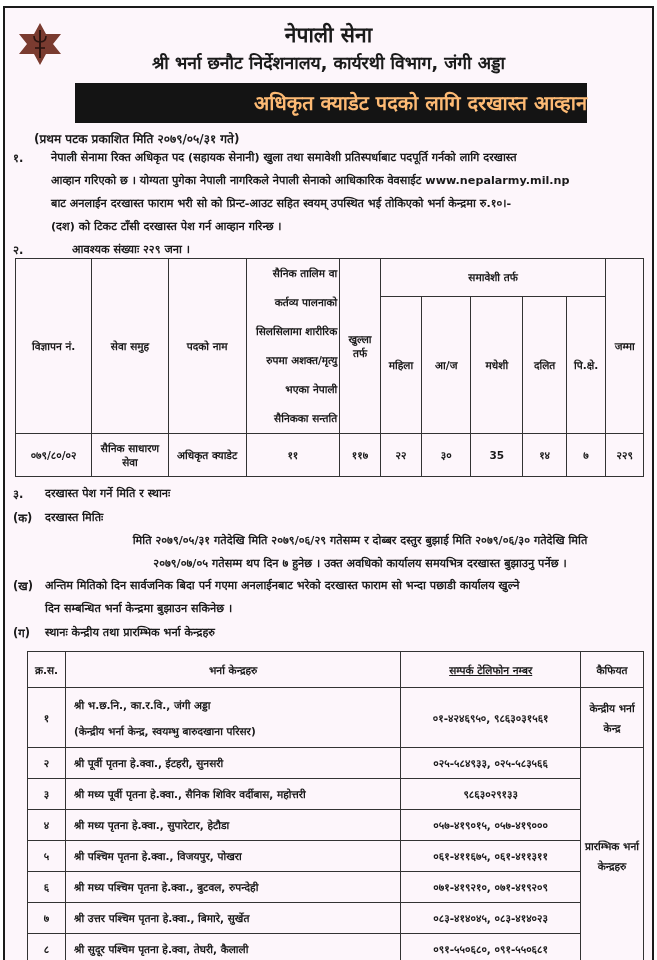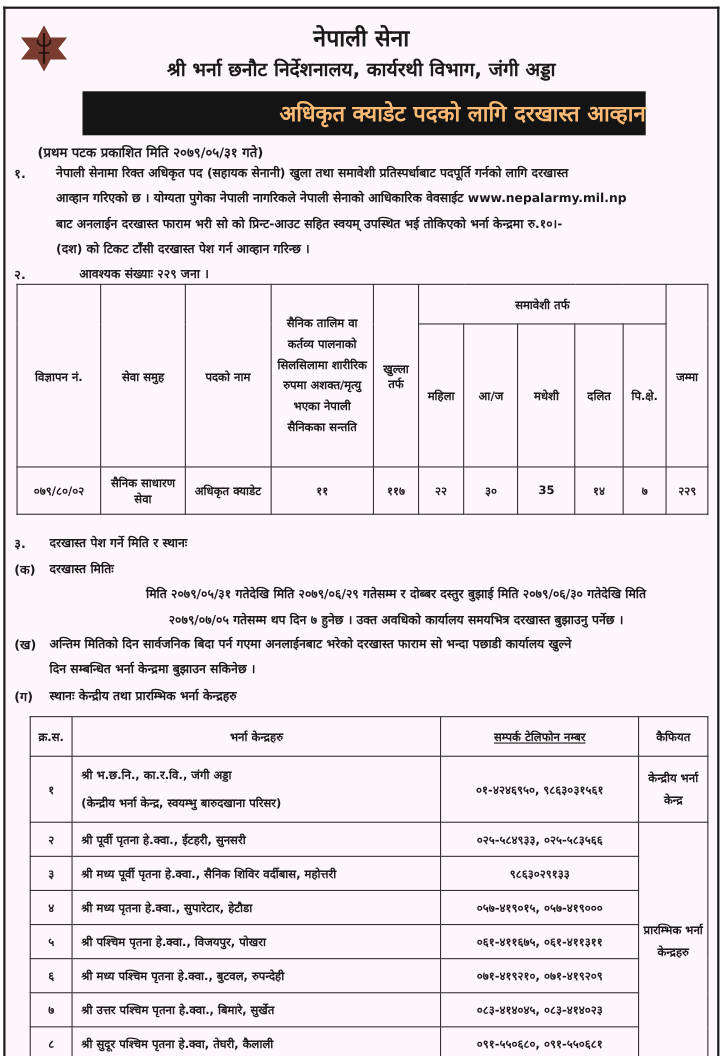--- a/index.html
+++ b/index.html
@@ -55,21 +55,21 @@
 
   <div class="num" style="left:8px;top:234px;">२.</div>
   <div class="para" style="left:48px;top:230px;margin-left:19px;">आवश्यक संख्याः २२९ जना ।</div>
 
   <table class="t1">
     <tbody>
         <tr style="height:36px;">
       <th rowspan="2" style="width:77px;">विज्ञापन नं.</th>
       <th rowspan="2" style="width:78px;">सेवा समुह</th>
       <th rowspan="2" style="width:79px;">पदको नाम</th>
-      <th rowspan="2" style="width:95px;line-height:19px;padding:13px 2px;">सैनिक तालिम वा कर्तव्य पालनाको सिलसिलामा शारीरिक रुपमा अशक्त/मृत्यु भएका नेपाली सैनिकका सन्तति</th>
+      <th rowspan="2" style="width:95px;line-height:29px;padding:0 2px;text-align:right;">सैनिक तालिम वा कर्तव्य पालनाको सिलसिलामा शारीरिक रुपमा अशक्त/मृत्यु भएका नेपाली सैनिकका सन्तति</th>
       <th rowspan="2" style="width:41px;">खुल्ला तर्फ</th>
       <th colspan="5">समावेशी तर्फ</th>
       <th rowspan="2" style="width:38px;">जम्मा</th>
     </tr>
     <tr style="height:130px;">
       <th style="width:42px;">महिला</th>
       <th style="width:50px;">आ/ज</th>
       <th style="width:53px;">मधेशी</th>
       <th style="width:44px;">दलित</th>
       <th style="width:40px;">पि.क्षे.</th>

